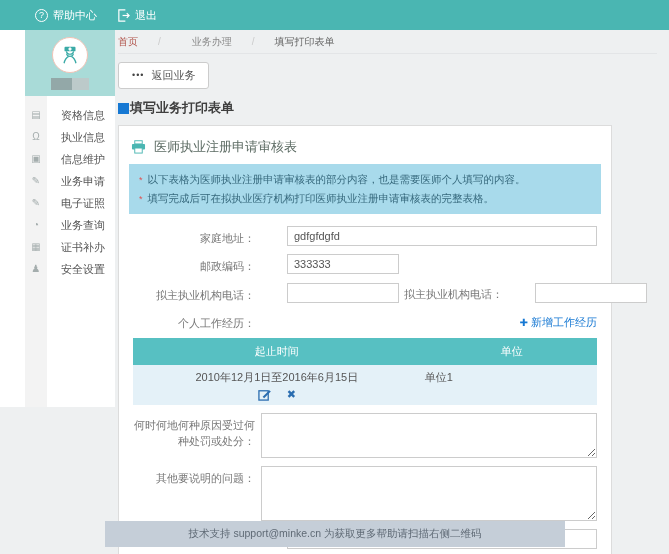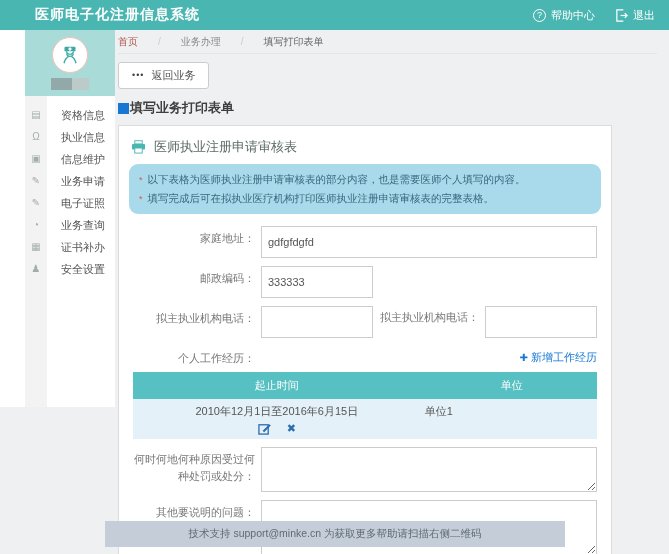--- a/index.html
+++ b/index.html
@@ -29,43 +29,43 @@
           background:linear-gradient(to right,#f3f3f3 22px,#ffffff 22px); padding-top:8px; }
   .menu-item { height:22px; display:flex; align-items:center; cursor:pointer; }
   .menu-icon { width:22px; text-align:center; color:#a4adad; font-size:10px; line-height:1; }
   .menu-label { padding-left:14px; color:#555; }
 
   
   .main { position:absolute; left:118px; top:30px; width:539px; }
   .crumbs { height:24px; display:flex; align-items:center; gap:20px; font-size:10px;
             border-bottom:1px solid #e3e5e7; }
   .crumb-home { color:var(--color-crumb_home,#b2574f); cursor:pointer; }
-  .crumb-mid { color:#888; cursor:pointer; }
+  .crumb-mid { color:#888; cursor:pointer;margin-left:11px; }
   .crumb-cur { color:#666; }
   .crumb-sep { color:#ccc; }
 
   .back-btn { margin-top:8px; display:inline-flex; align-items:center; gap:7px; background:#fff;
               border:1px solid #ccc; border-radius:3px; padding:5px 13px; font-size:11px; color:#555; cursor:pointer; }
   .dots { font-size:9px; letter-spacing:1px; color:#444; line-height:1; }
 
   .sec-title { margin-top:10px; display:flex; align-items:center; gap:1px; font-size:13px; font-weight:bold; color:#3f3f3f; }
   .blue-sq { width:11px; height:11px; background:var(--color-accent_blue,#1678d3); }
 
   
   .card { margin-top:8px; width:494px; background:#fff; border:1px solid #dcdcdc; padding:10px 8px 12px; }
   .card-title { display:flex; align-items:center; gap:8px; font-size:13px; color:#5c6b63; padding:2px 4px 8px; }
   .notice { background:var(--color-notice_bg,#a8daeb); padding:6px 10px; line-height:1.8;
-            color:#35687c; font-size:10.5px; margin:0 2px;border-radius:9px; }
+            color:#35687c; font-size:10.5px; margin:0 2px; }
   .star { color:#e05252; margin-right:5px; font-size:9px; }
 
   .form { padding:4px 6px 0; }
   .frow { display:flex; align-items:flex-start; margin-top:8px; }
   .flabel { width:128px; text-align:right; padding-right:6px; padding-top:4px; color:#777; flex-shrink:0; line-height:1.5; }
-  .tinput { border:1px solid #ccc; height:32px; padding:0 6px; font-size:11px; color:#555;
-            font-family:inherit; outline:none; background:#fff; }
+  .tinput { border:1px solid #ccc; height:20px; padding:0 6px; font-size:11px; color:#555;
+            font-family:inherit; outline:none; background:#fff;margin-left:26px; }
   .grow { flex:1; }
   .w110 { width:112px; }
   .half-right { margin-left:auto; display:flex; }
   .flabel2 { width:110px; text-align:right; padding-right:6px; padding-top:4px; color:#777; }
   .fake-select { width:112px; height:22px; border:1px solid #ccc; position:relative; background:#fff; cursor:pointer; }
   .sel-btn { position:absolute; right:1px; top:1px; bottom:1px; width:16px; background:#e9e9e9;
              border-left:1px solid #b5b5b5; display:flex; align-items:center; justify-content:center;
              font-size:6px; color:#444; }
   .add-link { margin-left:auto; color:var(--color-link_blue,#1678d3); cursor:pointer;
               display:flex; align-items:center; gap:3px; padding-top:4px; }
@@ -88,21 +88,20 @@
   .footer { position:absolute; left:105px; top:521px; width:460px; height:26px;
             background:var(--color-footer_bg,#c5ced8); display:flex; align-items:center; justify-content:center;
             color:#5f6a75; font-size:10.5px; }
 </style>
 </head>
 <body>
 
 <div class="app">
 
   <div class="hdr">
-    <div class="hdr-title">医师电子化注册信息系统</div>
     <div class="hdr-right">
       <span class="hdr-link">
         <span class="qmark">?</span>
         <span>帮助中心</span>
       </span>
       <span class="hdr-link">
         <svg width="13" height="13" viewBox="0 0 14 14" fill="none" stroke="#ffffff" stroke-width="1.3">
             <path d="M9 1H2v12h7"></path>
             <path d="M6 7h7"></path>
             <path d="M10.5 4.5L13 7l-2.5 2.5"></path>

